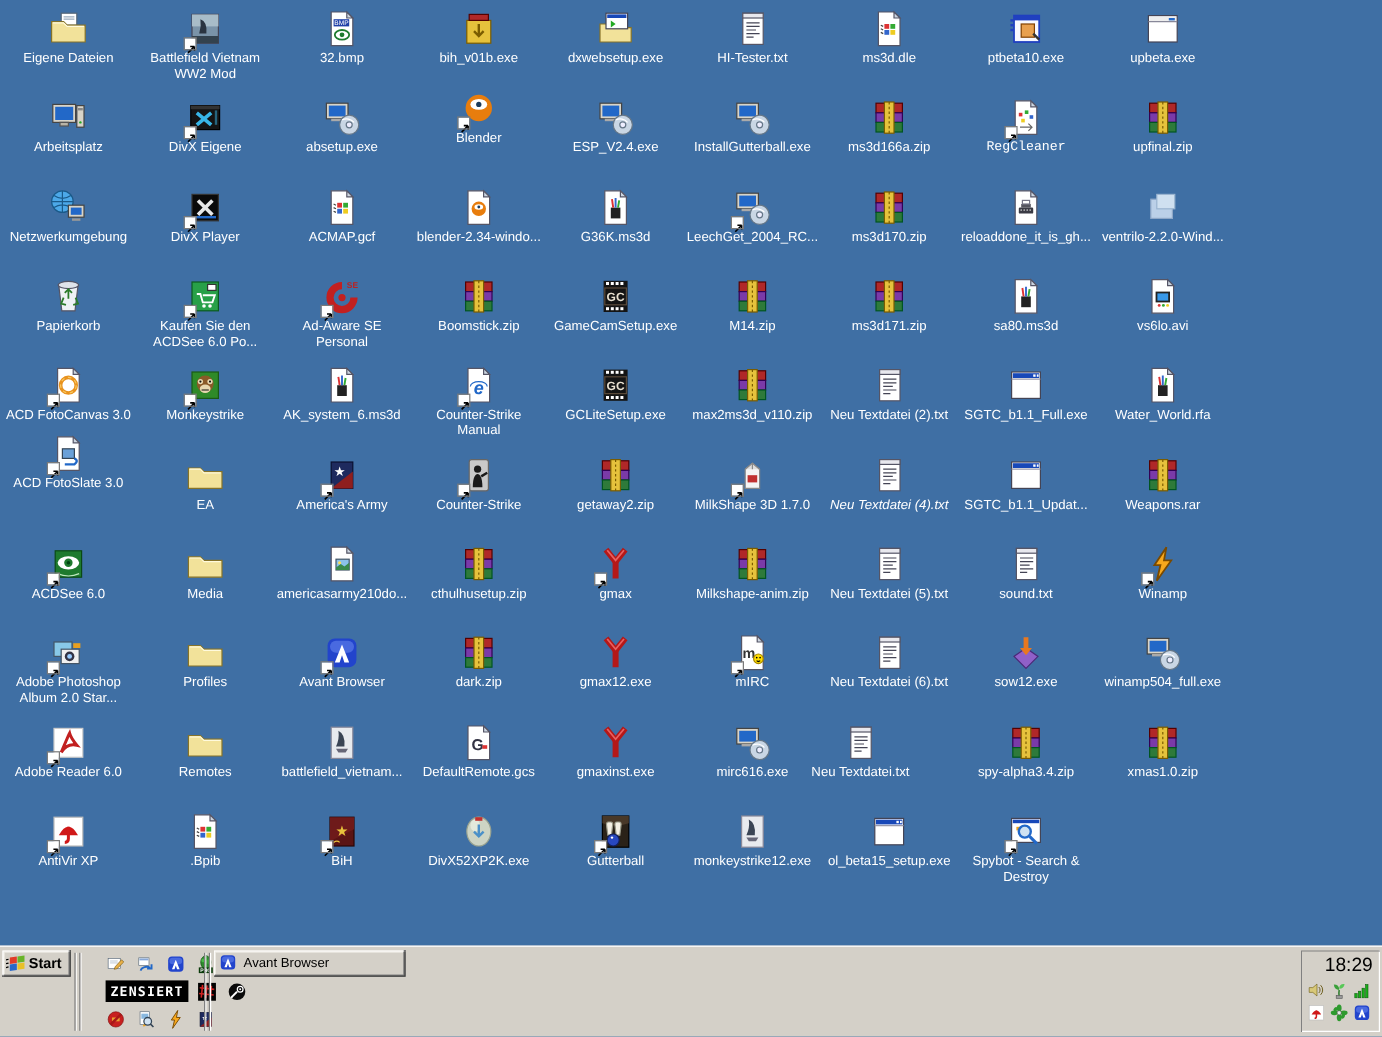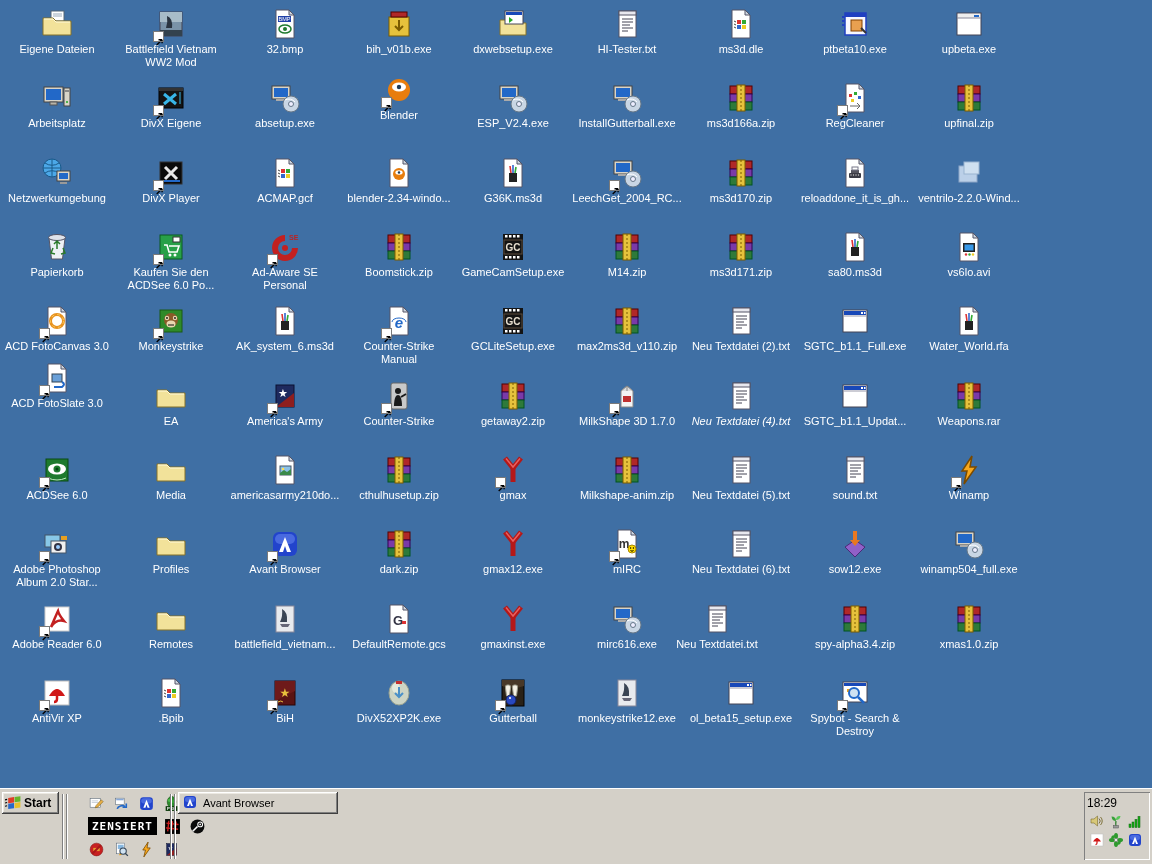--- a/index.html
+++ b/index.html
@@ -49,21 +49,21 @@
     position:absolute;left:178px;top:3px;width:160px;height:22px;
     display:flex;align-items:center;gap:5px;padding:0 4px;
     font-size:11px;color:#000;cursor:pointer;text-align:left;
     font-family:"Liberation Sans", sans-serif;
   }
   #tray{
     position:absolute;right:2px;top:3px;width:66px;height:68px;
     box-shadow:inset 1px 1px #808080, inset -1px -1px #ffffff;
     padding:1px 3px;box-sizing:border-box;
   }
-  #clock{font-size:12px;color:#000;padding:3px 3px 0 0;}
+  #clock{text-align:right;font-size:16px;color:#000;padding:3px 3px 0 0;}
   .trayrow{display:flex;gap:3px;margin-top:3px;padding-left:2px;}
   .trayicon{width:16px;height:16px;cursor:pointer;}
 </style>
 </head>
 <body>
 
 <div id="desktop">
   <div id="icon-grid">
       <div class="cell" style="left: 0px; top: 8px;">
         <div class="ic"><svg viewBox="0 0 32 32" width="32" height="32" aria-hidden="true">
@@ -231,21 +231,21 @@
       <div class="cell" style="left: 684px; top: 82px;">
         <div class="ic"><svg viewBox="0 0 32 32" width="32" height="32" aria-hidden="true">
             <rect x="5" y="4" width="22" height="8" fill="#B02828" stroke="#500"></rect>
             <rect x="5" y="12" width="22" height="8" fill="#7A3AA8" stroke="#305"></rect>
             <rect x="5" y="20" width="22" height="8" fill="#2E7A3A" stroke="#052"></rect>
             <rect x="12" y="3" width="8" height="26" fill="#E6C23C" stroke="#7a5c00"></rect>
             <path d="M16 3v26" stroke="#7a5c00" stroke-dasharray="2 2"></path>
           </svg></div>
         <div class="lbl">ms3d166a.zip</div>
       </div>
-      <div class="cell" style="left: 798px; top: 82px;">
+      <div class="cell" style="left: 798px; top: 82px; font-family: Liberation Mono, monospace;">
         <div class="ic"><svg viewBox="0 0 32 32" width="32" height="32" aria-hidden="true">
             <path d="M7 2h13l5 5v23H7Z" fill="#fff" stroke="#556"></path>
             <path d="M20 2l5 5h-5Z" fill="#cdd6e0" stroke="#556"></path>
             <rect x="10" y="12" width="3" height="3" fill="#D33"></rect>
             <rect x="15" y="10" width="3" height="3" fill="#3A3"></rect>
             <rect x="19" y="14" width="3" height="3" fill="#36C"></rect>
             <rect x="12" y="17" width="3" height="3" fill="#EC2"></rect>
             <path d="M11 24h10m-3-3l3 3-3 3" stroke="#666" fill="none"></path>
           </svg><span class="sc"><svg viewBox="0 0 10 10" width="9" height="9">
               <path d="M3 9L9 3M9 3h-4M9 3v4" stroke="#000" stroke-width="1.5" fill="none"></path>

